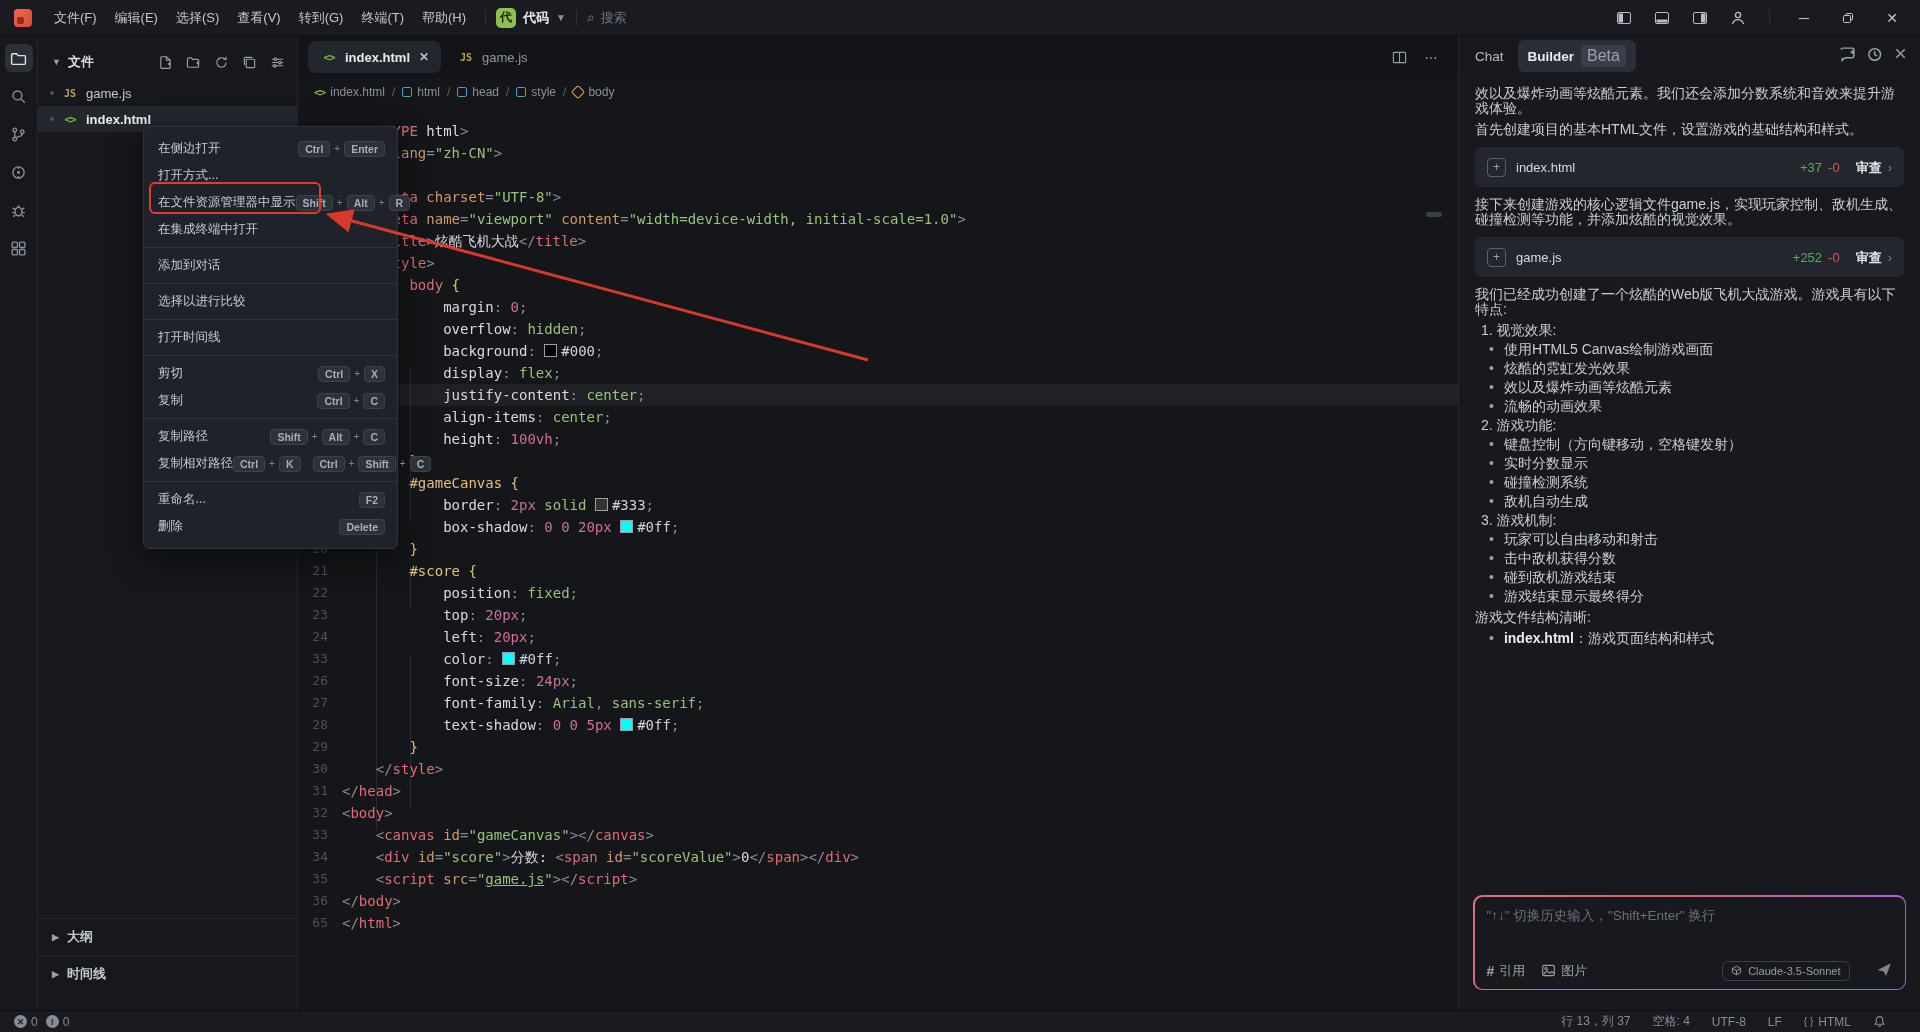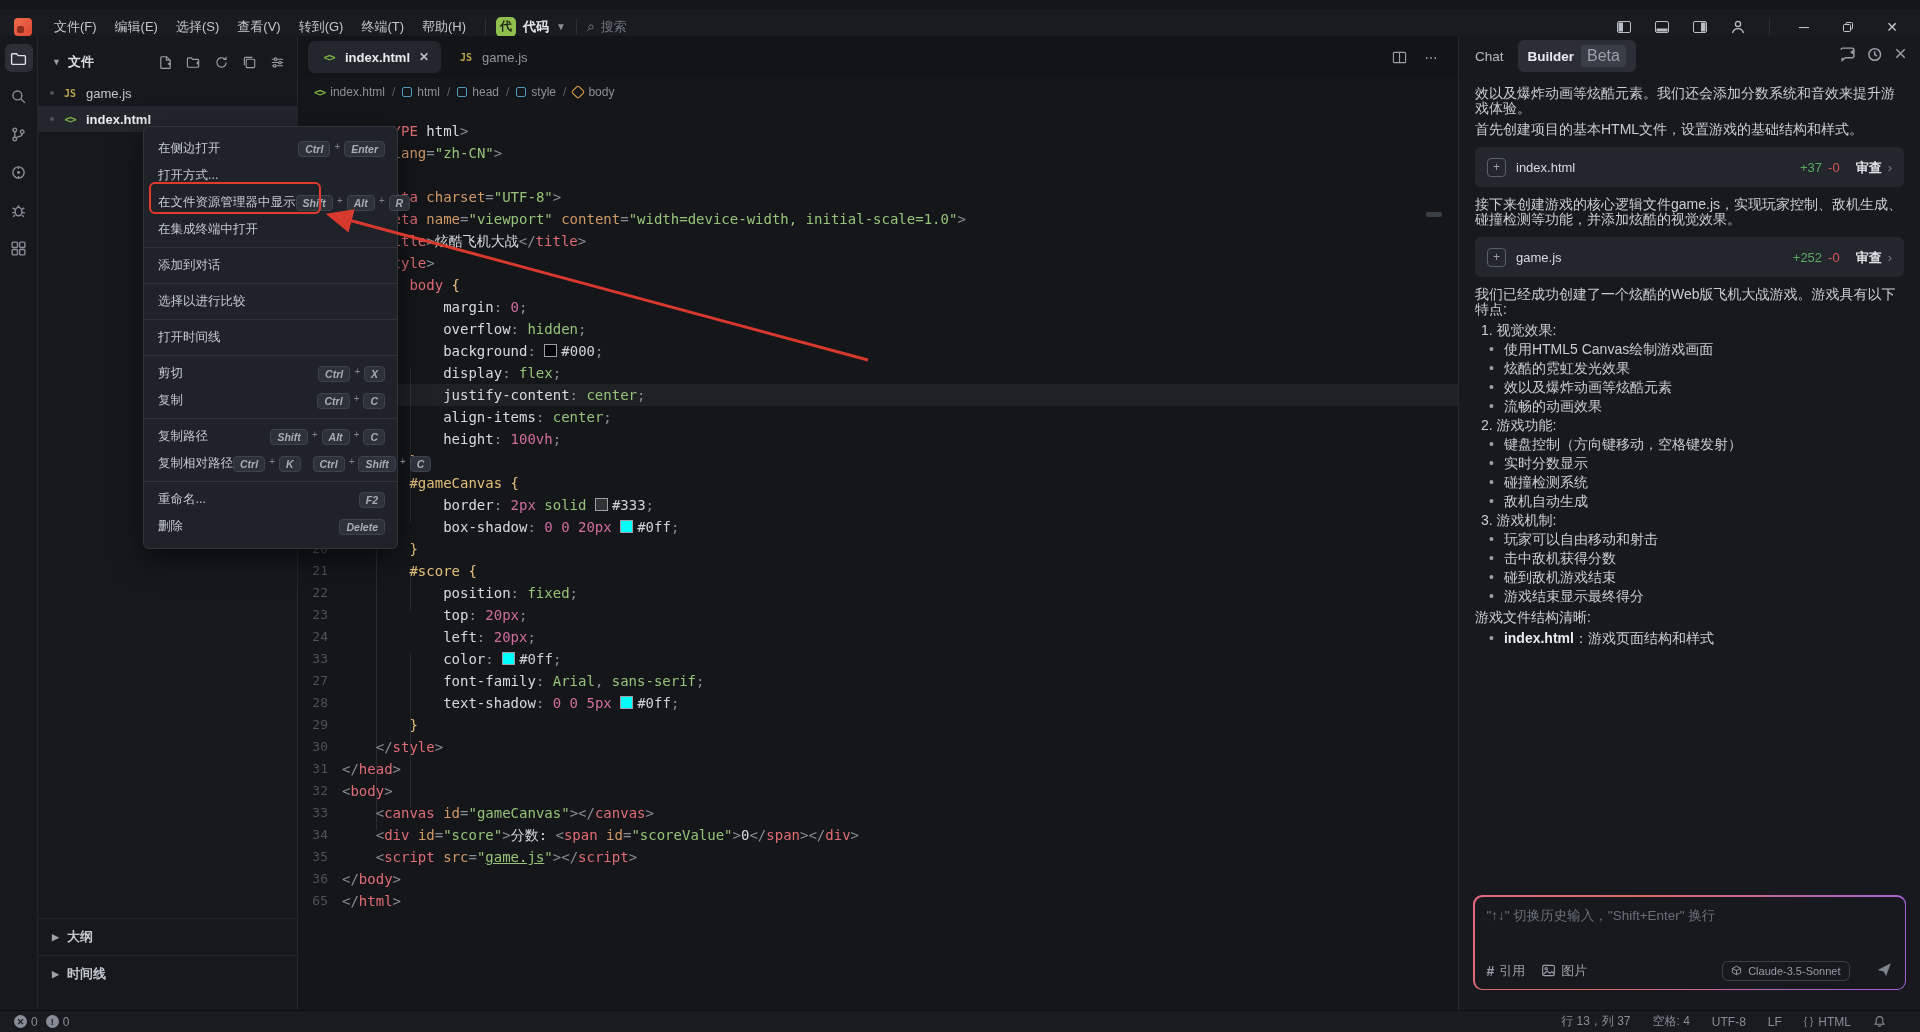--- a/index.html
+++ b/index.html
@@ -1,19 +1,19 @@
 <!DOCTYPE html>
 <html><head>
 <meta charset="utf-8">
 <style>
   html,body{margin:0;padding:0;background:#101216;font-family:"Liberation Sans",sans-serif;}
   #app{position:relative;width:1920px;height:1032px;overflow:hidden;background:#141619;color:#c6cad1;font-size:13px;}
 
   
-  #titlebar{position:absolute;left:0;top:9px;width:1920px;height:36px;background:#191b20;display:flex;align-items:center;border-bottom:1px solid #0d0e11;box-sizing:border-box;}
+  #titlebar{position:absolute;left:0;top:0;width:1920px;height:36px;background:#191b20;display:flex;align-items:center;border-bottom:1px solid #0d0e11;box-sizing:border-box;}
   #logo{width:18px;height:18px;border-radius:4px;background:linear-gradient(135deg,#f06a4c,#d94a33);margin:0 13px 0 14px;position:relative;}
   #logo:after{content:"";position:absolute;left:3px;bottom:3px;width:7px;height:7px;background:#8c2f1e;border-radius:2px;}
   .menu-item{padding:4px 9px;color:#c3c7ce;border-radius:4px;cursor:default;white-space:nowrap;}
   .tb-sep{width:1px;height:16px;background:#2d3037;margin:0 10px;}
   #app-badge{display:flex;align-items:center;gap:7px;}
   #app-badge .badge-ico{width:20px;height:20px;border-radius:5px;background:#8fbf4d;color:#1c2413;font-weight:bold;font-size:12px;display:flex;align-items:center;justify-content:center;}
   #app-badge .badge-label{color:#e8eaee;font-weight:bold;}
   #app-badge .chev{color:#8a8f98;font-size:10px;}
   #tb-search{display:flex;align-items:center;gap:6px;color:#6f757e;}
   #tb-search .mag{font-size:14px;color:#767c85;}
@@ -73,21 +73,21 @@
   .t-hex{color:#ced3d9}
   .t-lnk{color:#98c379;text-decoration:underline;}
   .swatch{display:inline-block;width:11px;height:11px;border:1px solid #9aa0a6;vertical-align:-1px;margin-right:4px;}
   .guide{position:absolute;width:1px;background:#272b32;}
   #scroll-mark{position:absolute;right:16px;top:176px;width:16px;height:5px;background:#3a3f46;border-radius:2px;}
 
   
   #contextmenu{position:absolute;left:143px;top:126px;width:255px;background:#1f2228;border:1px solid #30343c;border-radius:6px;box-shadow:0 10px 30px rgba(0,0,0,.55);z-index:50;padding:8px 0;box-sizing:border-box;}
   .cm-item{height:27px;display:flex;align-items:center;padding:0 12px 0 14px;font-size:12.5px;color:#c6cad1;}
   .cm-label{white-space:nowrap;}
-  .cm-keys{margin-left:auto;display:flex;align-items:flex-start;gap:4px;font-style:italic;}
+  .cm-keys{margin-left:auto;display:flex;align-items:center;gap:4px;}
   .key{background:#2d3139;border:1px solid #3d424b;border-radius:4px;padding:1px 6px;font-size:10.5px;color:#a9aeb6;font-weight:bold;white-space:nowrap;}
   .key-plus{color:#7d828b;font-size:10px;}
   .cm-sep{height:1px;background:#2e323a;margin:4px 0;}
 
   
   #redbox{position:absolute;left:149px;top:182px;width:168px;height:28px;border:2.5px solid #e23b2e;border-radius:6px;z-index:60;pointer-events:none;}
   #arrow-svg{position:absolute;left:0;top:0;width:1920px;height:1032px;z-index:55;pointer-events:none;}
 
   
   #rightpanel{position:absolute;left:1458px;top:36px;width:462px;height:974px;background:#17191e;border-left:1px solid #26292f;box-sizing:border-box;display:flex;flex-direction:column;}
@@ -447,20 +447,24 @@
         </div>
         <div class="code-line">
           <span class="ln">24</span>
           <pre class="lt"><span class="t-pln">            left</span><span class="t-pun">: </span><span class="t-num">20px</span><span class="t-pun">;</span></pre>
         </div>
         <div class="code-line">
           <span class="ln">33</span>
           <pre class="lt"><span class="t-pln">            color</span><span class="t-pun">: </span><span class="swatch" style="background: rgb(0, 255, 255);"></span><span class="t-hex">#0ff</span><span class="t-pun">;</span></pre>
         </div>
         <div class="code-line">
+          <span class="ln">26</span>
+          <pre class="lt"><span class="t-pln">            font-size</span><span class="t-pun">: </span><span class="t-num">24px</span><span class="t-pun">;</span></pre>
+        </div>
+        <div class="code-line">
           <span class="ln">27</span>
           <pre class="lt"><span class="t-pln">            font-family</span><span class="t-pun">: </span><span class="t-str">Arial</span><span class="t-pun">, </span><span class="t-str">sans-serif</span><span class="t-pun">;</span></pre>
         </div>
         <div class="code-line">
           <span class="ln">28</span>
           <pre class="lt"><span class="t-pln">            text-shadow</span><span class="t-pun">: </span><span class="t-num">0 0 5px </span><span class="swatch" style="background: rgb(0, 255, 255);"></span><span class="t-hex">#0ff</span><span class="t-pun">;</span></pre>
         </div>
         <div class="code-line">
           <span class="ln">29</span>
           <pre class="lt"><span class="t-pln">        </span><span class="t-brc">}</span></pre>

